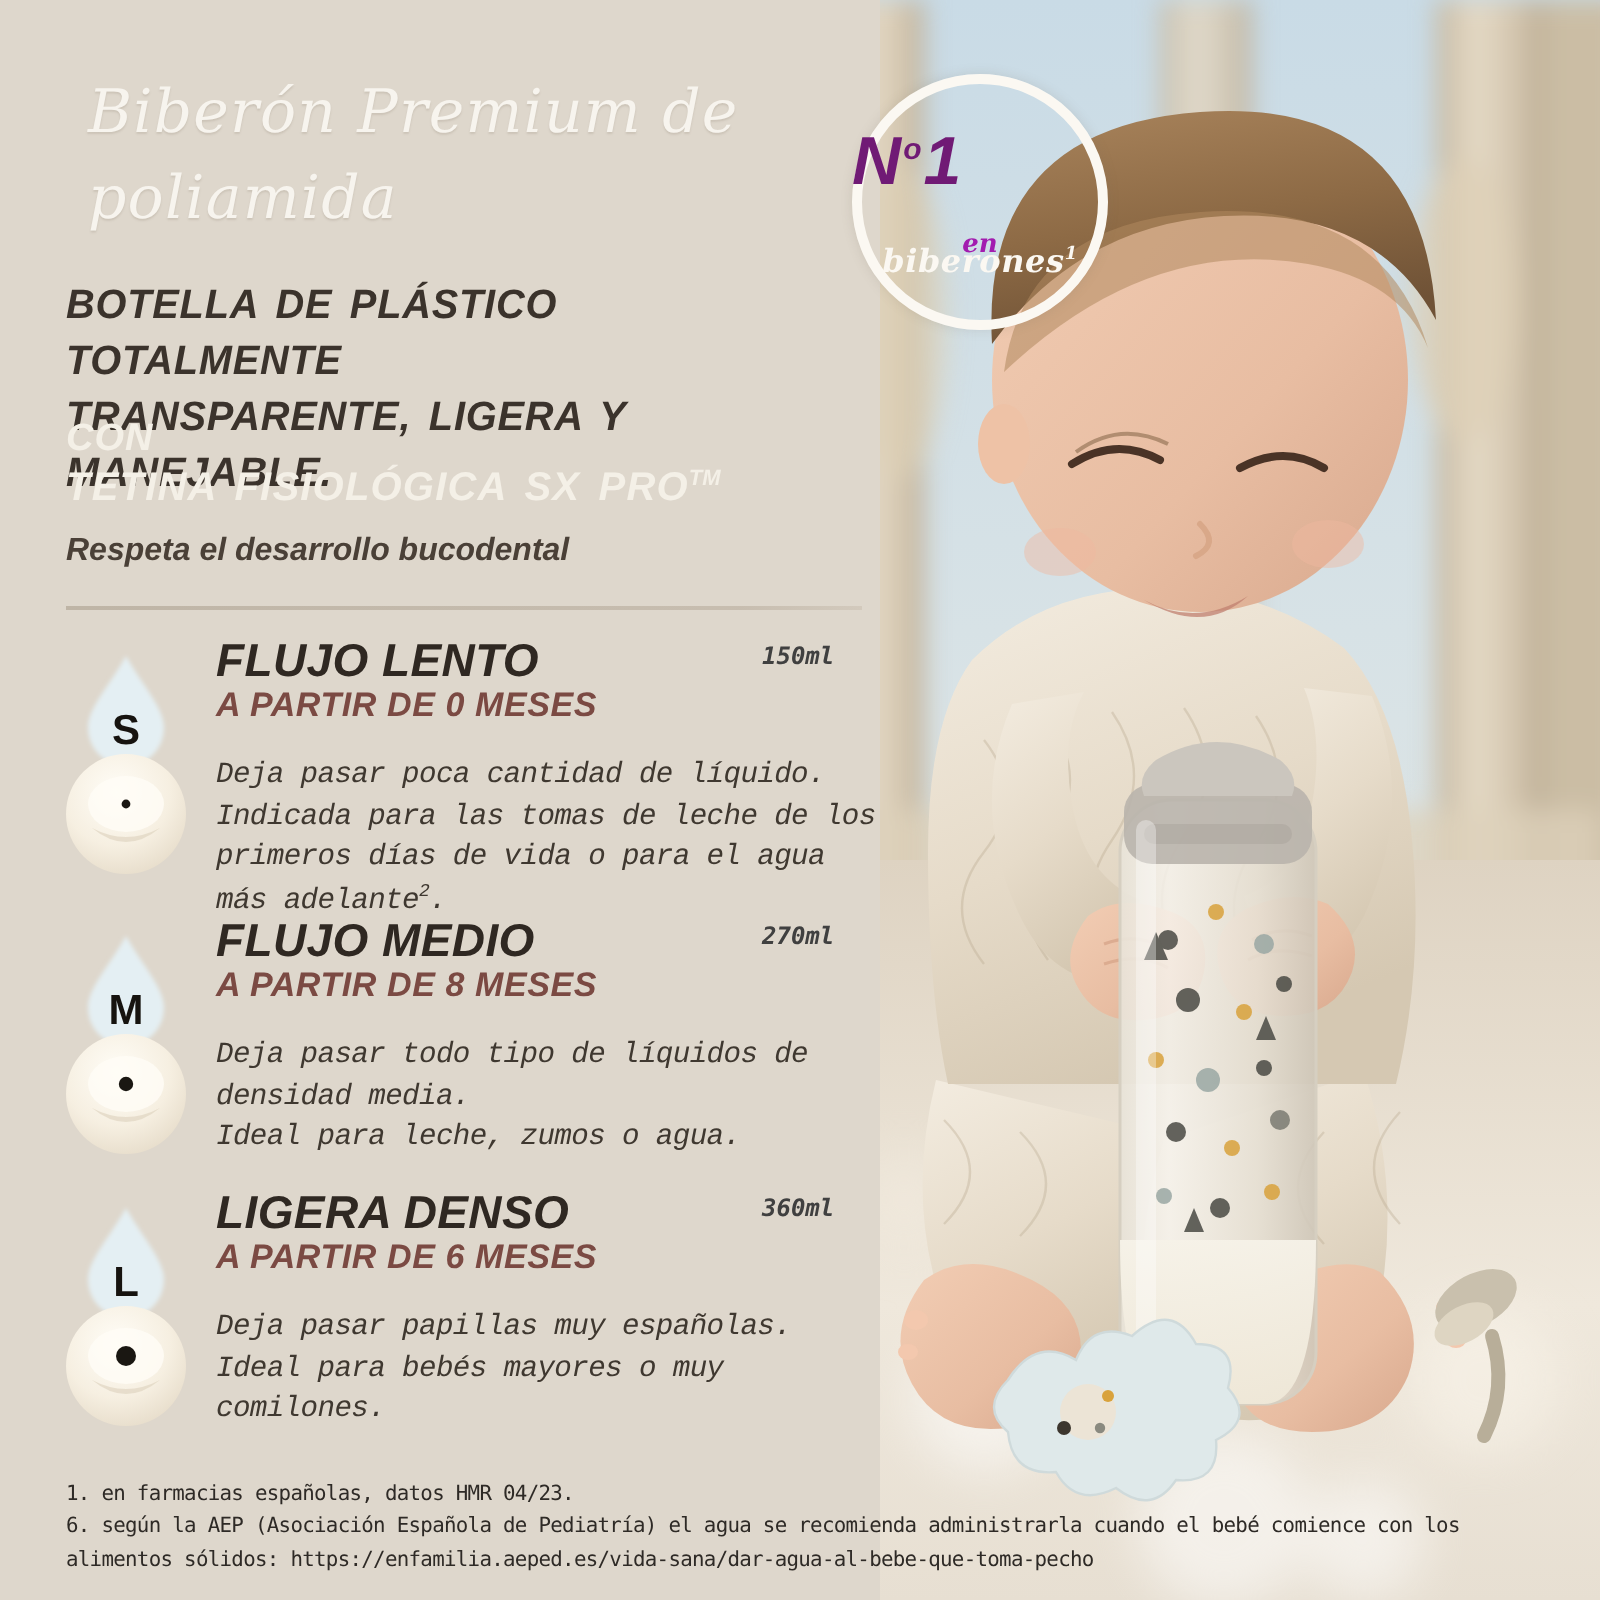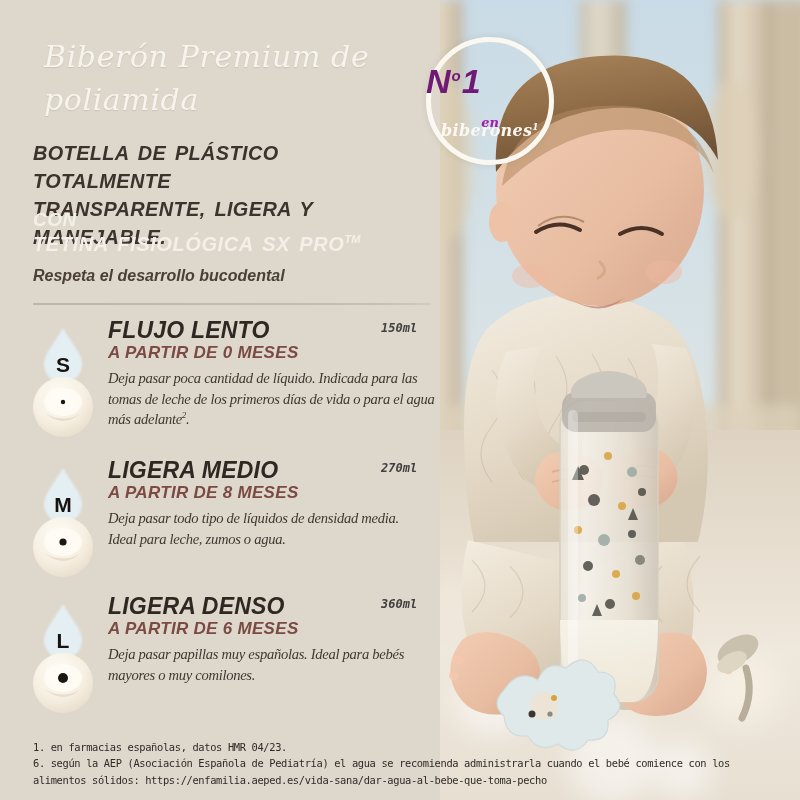--- a/index.html
+++ b/index.html
@@ -86,22 +86,22 @@
     color:#7b4a43;letter-spacing:.3px;
   }
   .flow-ml{
     position:absolute;left:342px;top:3px;
     font-family:"DejaVu Sans Mono","Liberation Mono",monospace;
     font-weight:700;font-style:italic;font-size:12px;
     color:#404040;
     margin-left:39px;
   }
   .flow-desc{
-    position:absolute;left:108px;top:50px;width:330px;
-    font-family:Liberation Serif, serif;
+    position:absolute;left:108px;top:60px;width:330px;
+    font-family:Liberation Mono, monospace;
     font-style:italic;font-weight:400;
     font-size:14.6px;line-height:1.42;
     color:#3f3830;letter-spacing:-.3px;
   }
   .flow-desc sup{font-size:9px;}
 
   
   .footnotes{
     position:absolute;left:33px;top:739px;width:755px;
     font-family:"DejaVu Sans Mono","Liberation Mono",monospace;
@@ -376,21 +376,21 @@
               </filter>
           </defs>
           <path d="M39 6 C30 22 20 32 20 42 a19 19 0 0 0 38 0 C58 32 48 22 39 6 z" fill="#e4eff3" filter="url(#sb2)"></path>
           <text x="39" y="50" text-anchor="middle" font-family="Liberation Sans, sans-serif" font-weight="700" font-size="21" fill="#16130f">M</text>
           <circle cx="39" cy="85" r="30" fill="url(#teatg2)"></circle>
           <ellipse cx="39" cy="80" rx="19" ry="14" fill="#fffdf6" opacity=".8"></ellipse>
           <path d="M22 92 q17 14 34 0 q-17 9 -34 0 z" fill="#e2d8c6" opacity=".8"></path>
           <circle cx="39" cy="80" r="3.6" fill="#1a1712"></circle>
         </svg>
       </div>
-      <div class="flow-title">LIGERA MEDIO</div>
+      <div class="flow-title">FLUJO MEDIO</div>
       <div class="flow-age">A PARTIR DE 8 MESES</div>
       <div class="flow-ml">270ml</div>
       <div class="flow-desc"><span style="white-space:pre-line">Deja pasar todo tipo de líquidos de densidad media.
 Ideal para leche, zumos o agua.</span></div>
     </div>
 
     <div class="row r3">
       <div class="icon-wrap">
         <svg viewBox="0 0 78 118" xmlns="http://www.w3.org/2000/svg">
           <defs>

